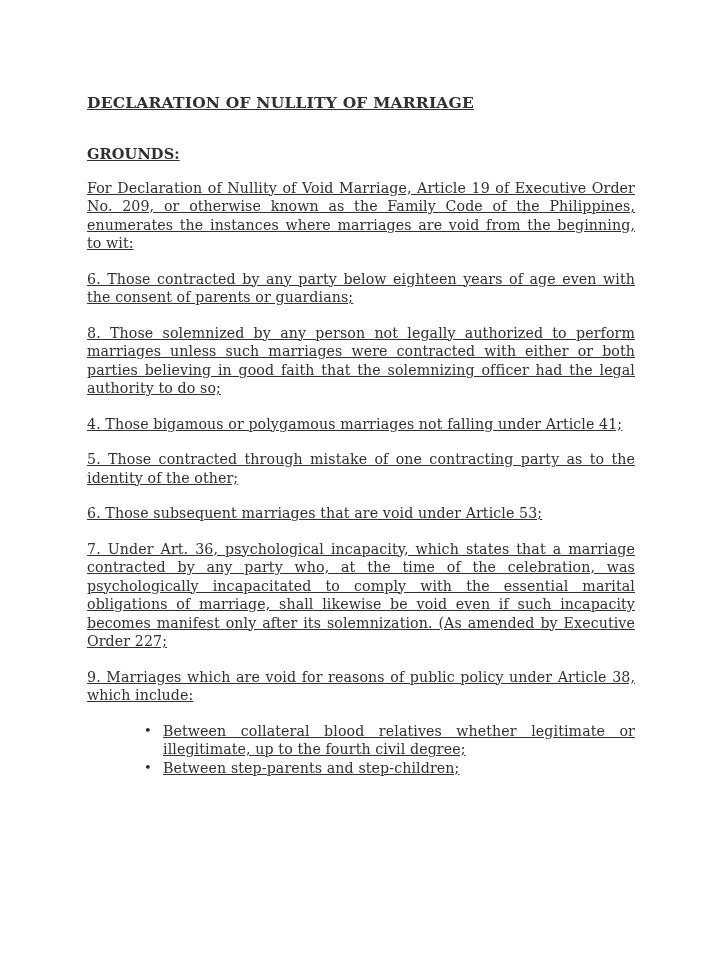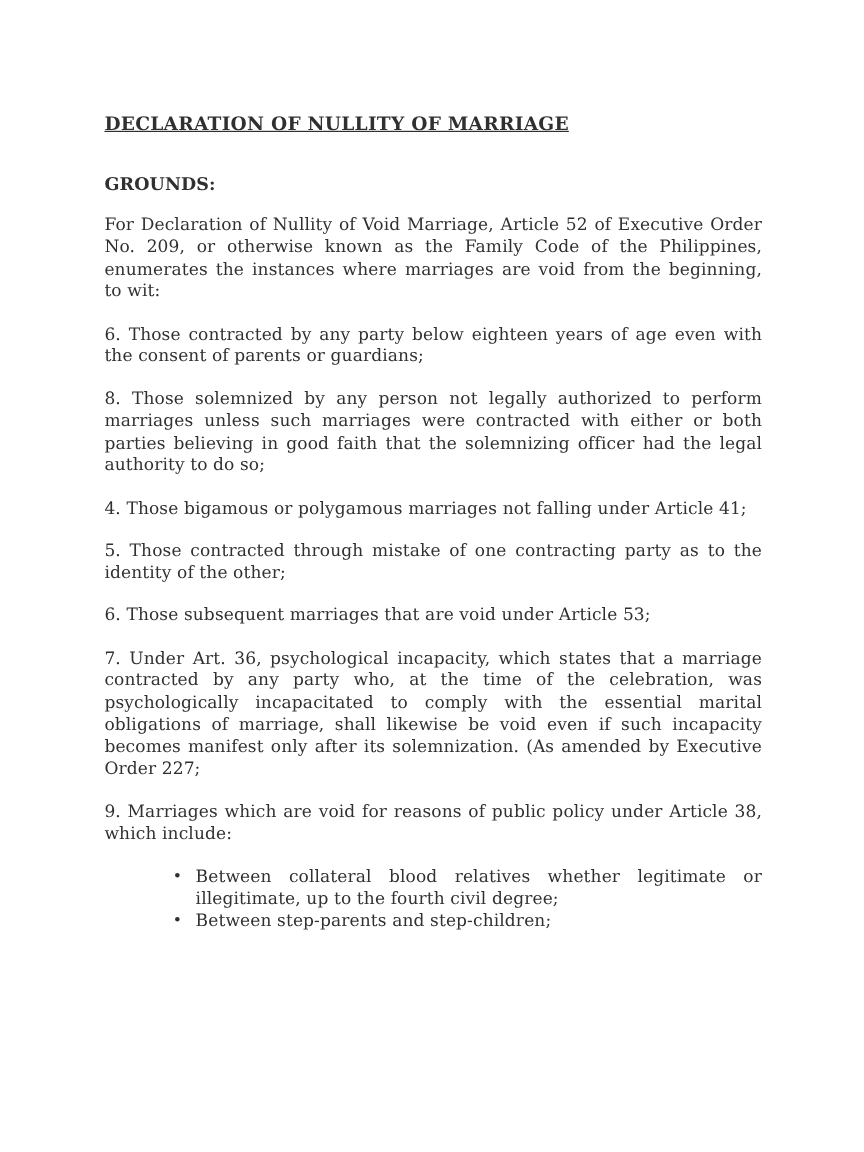--- a/index.html
+++ b/index.html
@@ -13,20 +13,21 @@
     height: 960px;
     background: #ffffff;
     overflow: hidden;
     box-sizing: border-box;
     padding: 93px 85px 0 87px;
     font-family: "DejaVu Serif", "Liberation Serif", serif;
     font-size: 14.2px;
     line-height: 18.5px;
     color: #303030;
     letter-spacing: 0.1px;
+    text-decoration: underline;
   }
   .doc-title {
     font-size: 15.5px;
     font-weight: bold;
     text-decoration: underline;
     margin: 0 0 33px 0;
     line-height: 19px;
     letter-spacing: 0.2px;
   }
   .section-heading {
@@ -58,21 +59,21 @@
 </style>
 </head>
 <body>
 
 <div class="page">
 
   <h1 class="doc-title">DECLARATION OF NULLITY OF MARRIAGE</h1>
 
   <h2 class="section-heading">GROUNDS:</h2>
 
-  <p class="para">For Declaration of Nullity of Void Marriage, Article 52 of Executive Order No. 209, or otherwise known as the Family Code of the Philippines, enumerates the instances where marriages are void from the beginning, to wit:</p>
+  <p class="para">For Declaration of Nullity of Void Marriage, Article 19 of Executive Order No. 209, or otherwise known as the Family Code of the Philippines, enumerates the instances where marriages are void from the beginning, to wit:</p>
 
   <p class="para">6. Those contracted by any party below eighteen years of age even with the consent of parents or guardians;</p>
   <p class="para">8. Those solemnized by any person not legally authorized to perform marriages unless such marriages were contracted with either or both parties believing in good faith that the solemnizing officer had the legal authority to do so;</p>
   <p class="para">4. Those bigamous or polygamous marriages not falling under Article 41;</p>
   <p class="para">5. Those contracted through mistake of one contracting party as to the identity of the other;</p>
   <p class="para">6. Those subsequent marriages that are void under Article 53;</p>
   <p class="para">7. Under Art. 36, psychological incapacity, which states that a marriage contracted by any party who, at the time of the celebration, was psychologically incapacitated to comply with the essential marital obligations of marriage, shall likewise be void even if such incapacity becomes manifest only after its solemnization. (As amended by Executive Order 227;</p>
   <p class="para">9. Marriages which are void for reasons of public policy under Article 38, which include:</p>
 
   <ul class="bullets">

